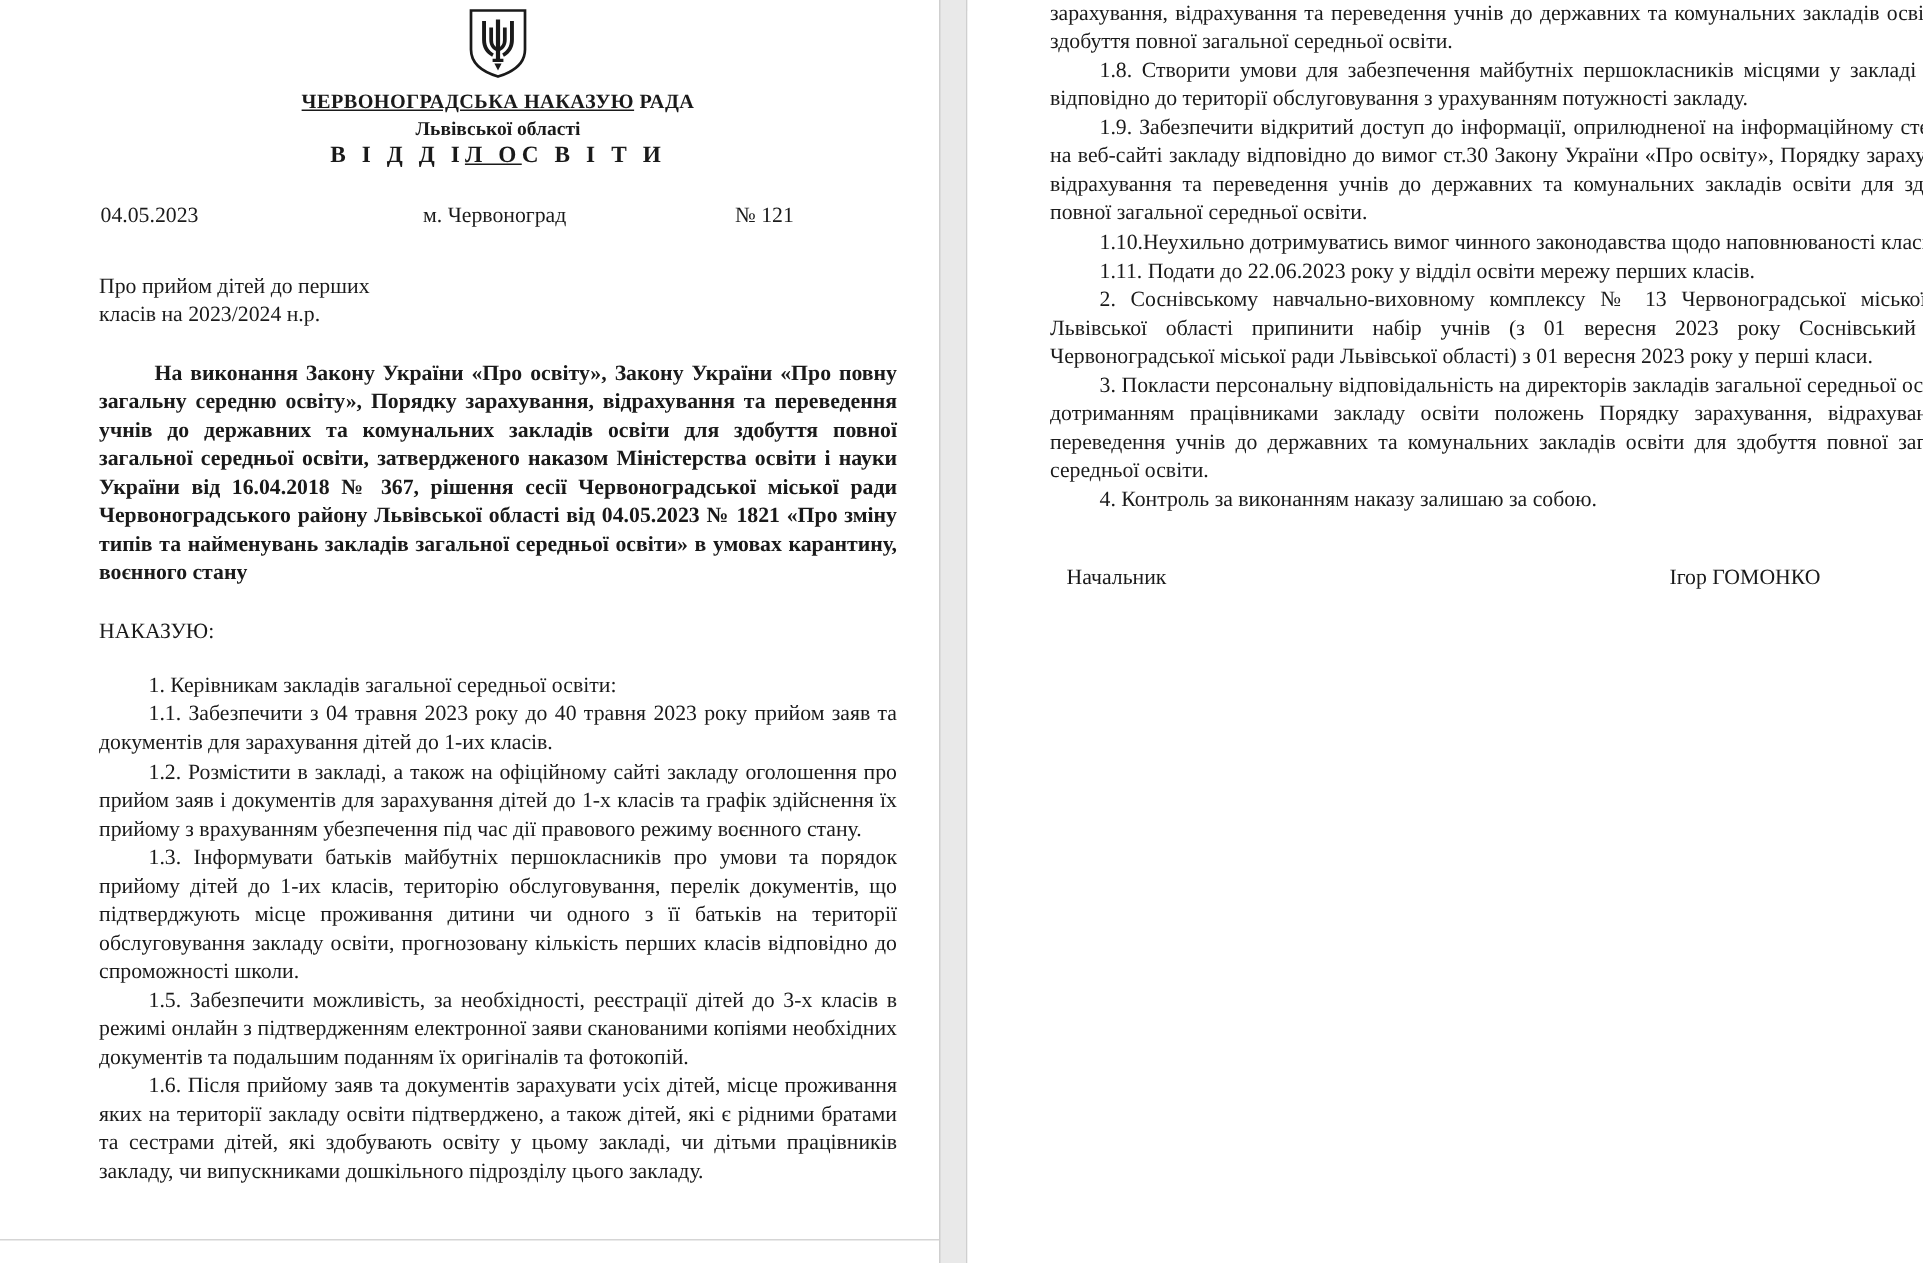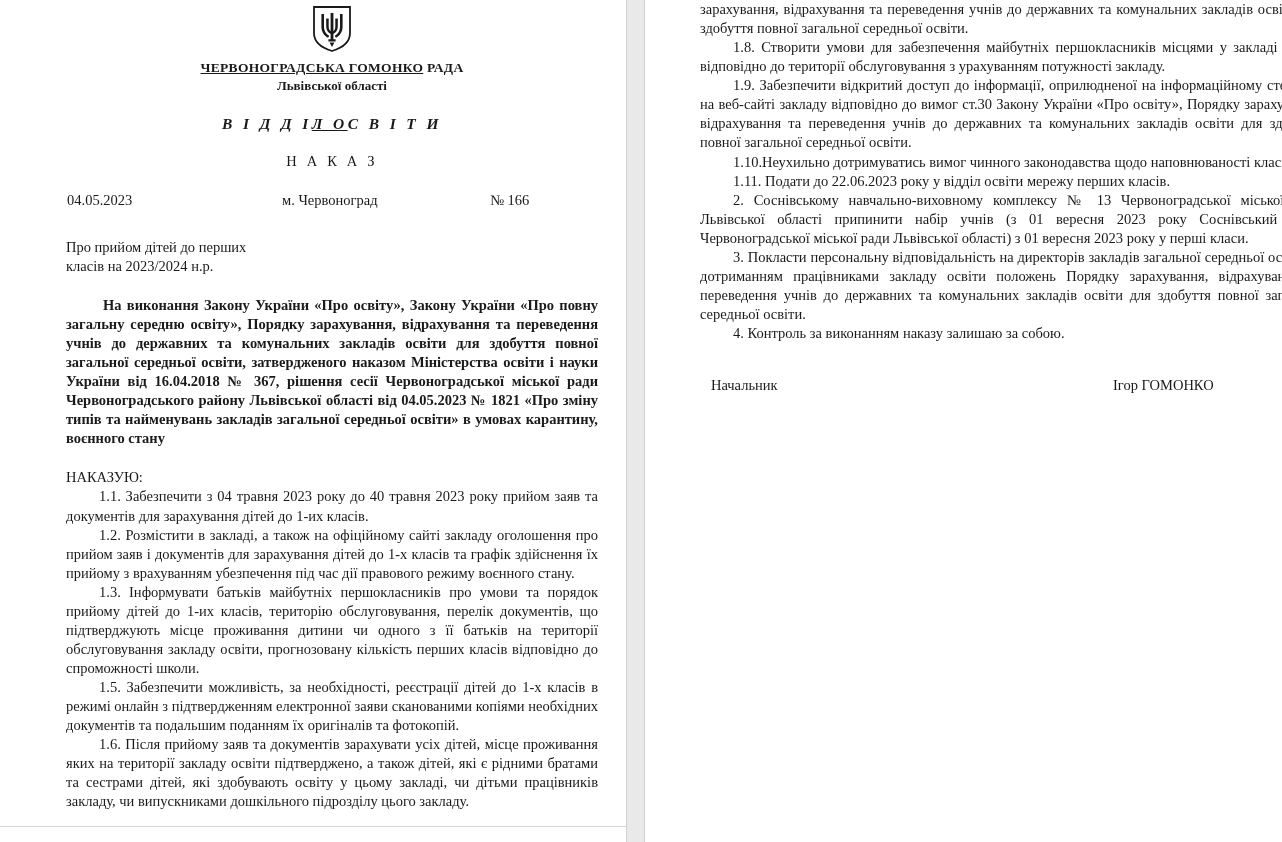--- a/index.html
+++ b/index.html
@@ -103,23 +103,21 @@
   .org-sub {
     font-size: 13px;
     font-weight: bold;
     margin-top: 1px;
     line-height: 1.25;
   }
   .dept {
     font-size: 15.5px;
     font-weight: bold;
     letter-spacing: 3.4px;
-    margin-top: 20px;
-    line-height: 1.25;
-    font-style: italic;
+    line-height: 1.25;
   }
   .dept .ul { text-decoration: underline; }
   .doctype {
     font-size: 14.5px;
     letter-spacing: 3.2px;
     margin-top: 18px;
     line-height: 1.25;
   }
 
   
@@ -199,45 +197,45 @@
               <path d="M14.2 12.4 h2.5 v8.4 c0 2.6 1.0 4.1 3.3 5.3 l-1.0 2.0 c-3.3-1.6-4.8-4.1-4.8-7.8 Z"></path>
               <path d="M25.8 12.4 h-2.5 v8.4 c0 2.6-1.0 4.1-3.3 5.3 l1.0 2.0 c3.3-1.6 4.8-4.1 4.8-7.8 Z"></path>
               <path d="M16.4 33.2 h7.2 v2.2 h-7.2 Z"></path>
               <path d="M17.6 36.4 h4.8 l-2.4 4.6 Z"></path>
             </g>
           </svg>
         </span>
       </div>
 
       <div class="masthead">
-        <div class="org-line"><span class="ul">ЧЕРВОНОГРАДСЬКА  ГОМОНКО</span><span>  РАДА</span></div>
+        <div class="org-line"><span class="ul">ЧЕРВОНОГРАДСЬКА  НАКАЗУЮ</span><span>  РАДА</span></div>
         <div class="org-sub">Львівської області</div>
         <div class="dept"><span>В І Д Д І</span><span class="ul">Л  О</span><span>С В І Т И</span></div>
-        <div class="doctype">Н А К А З</div>
       </div>
 
       <div class="meta-row">
         <span class="meta-date">04.05.2023</span>
         <span class="meta-city">м. Червоноград</span>
-        <span class="meta-number">№ 166</span>
+        <span class="meta-number">№ 121</span>
       </div>
 
       <div class="subject">
         <div>Про прийом дітей до перших</div>
         <div>класів на 2023/2024 н.р.</div>
       </div>
 
       <p class="para indent preamble">На виконання Закону України «Про освіту», Закону України «Про повну загальну середню освіту», Порядку зарахування, відрахування та переведення учнів до державних та комунальних закладів освіти для здобуття повної загальної середньої освіти, затвердженого наказом Міністерства освіти і науки України від 16.04.2018 № 367, рішення сесії Червоноградської міської ради Червоноградського району Львівської області від 04.05.2023 № 1821 «Про зміну типів та найменувань закладів загальної середньої освіти» в умовах карантину, воєнного стану</p>
 
       <p class="para order-verb">НАКАЗУЮ:</p>
 
+      <p class="para indent-sm item item-first flat">1. Керівникам закладів загальної середньої освіти:</p>
       <p class="para indent-sm item">1.1. Забезпечити з 04 травня 2023 року до 40 травня 2023 року прийом заяв та документів для зарахування дітей до 1-их класів.</p>
       <p class="para indent-sm item">1.2. Розмістити  в закладі, а також на офіційному сайті закладу оголошення про прийом заяв і документів для зарахування дітей до 1-х класів та графік здійснення їх прийому з врахуванням убезпечення під час дії правового режиму воєнного стану.</p>
       <p class="para indent-sm item">1.3. Інформувати батьків майбутніх першокласників про умови та порядок прийому дітей до 1-их класів, територію обслуговування, перелік документів, що підтверджують місце проживання дитини чи одного з її батьків на території обслуговування закладу освіти, прогнозовану кількість перших класів відповідно до спроможності школи.</p>
-      <p class="para indent-sm item">1.5. Забезпечити можливість, за необхідності, реєстрації дітей до 1-х класів в режимі онлайн з підтвердженням електронної заяви сканованими копіями необхідних документів та подальшим поданням їх оригіналів та фотокопій.</p>
+      <p class="para indent-sm item">1.5. Забезпечити можливість, за необхідності, реєстрації дітей до 3-х класів в режимі онлайн з підтвердженням електронної заяви сканованими копіями необхідних документів та подальшим поданням їх оригіналів та фотокопій.</p>
       <p class="para indent-sm item">1.6.  Після прийому заяв та документів зарахувати усіх дітей, місце проживання яких на території закладу  освіти підтверджено, а також дітей, які є рідними братами та сестрами дітей, які здобувають освіту у цьому закладі, чи дітьми працівників закладу, чи випускниками дошкільного підрозділу цього закладу.</p>
 
     </div>
   </div>
 
   <div class="page-bottom-edge"></div>
   <div class="gutter"></div>
 
   <div class="page page-right">
     <div class="page-body">

